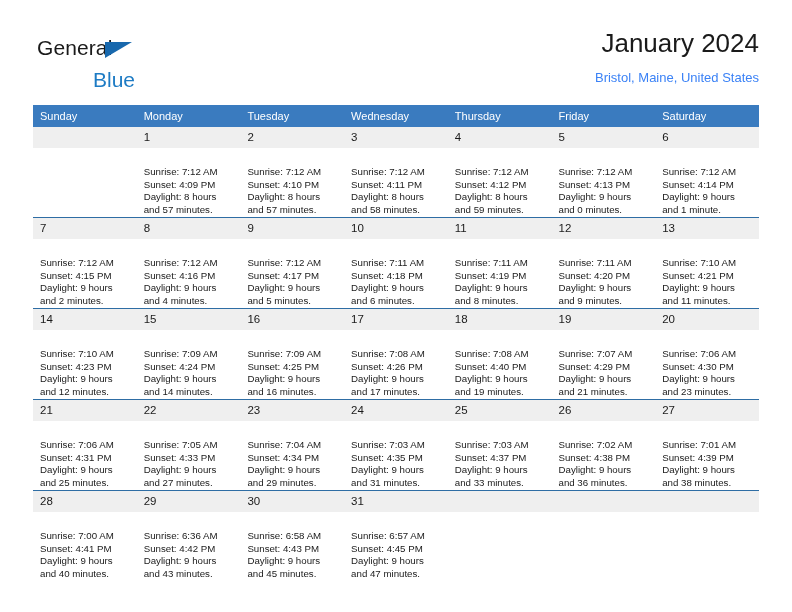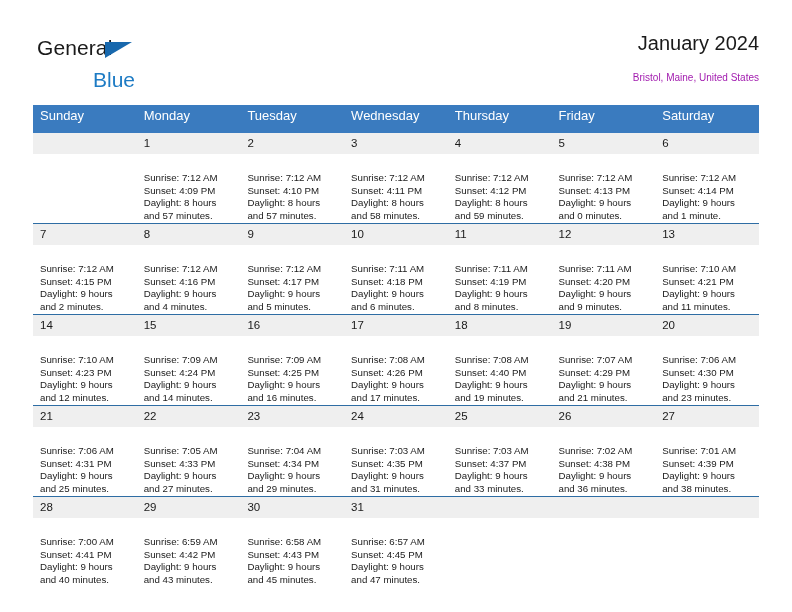--- a/index.html
+++ b/index.html
@@ -62,52 +62,52 @@
     color: #1d7bc4;
     font-family: "Liberation Sans", sans-serif;
   }
   .title-block {
     position: absolute;
     right: 0;
     top: 0;
     text-align: right;
   }
   .cal-title {
-    font-size: 20px;
+    font-size: 26px;
     color: #1a1a1a;
     line-height: 30px;
     white-space: nowrap;
     text-align: right;
   }
   .cal-subtitle {
-    font-size: 10px;
-    color: #a21caf;
+    font-size: 13px;
+    color: #3b82f6;
     line-height: 18px;
     margin-top: 11px;
     white-space: nowrap;
   }
 
   
   .calendar {
     position: absolute;
     left: 33px;
     top: 105px;
     width: 726px;
     border-collapse: collapse;
     table-layout: fixed;
   }
   .calendar col { width: 103.71px; }
 
   thead th {
     background: #3a7bbf;
     color: #ffffff;
-    font-size: 13px;
+    font-size: 11px;
     font-weight: normal;
     text-align: left;
-    padding: 5px 0 11px 7px;
+    padding: 5px 0 5px 7px;
     height: 11px;
     line-height: 12px;
   }
 
   tbody tr.week td {
     vertical-align: top;
     padding: 0;
     border-top: 1.4px solid #2e6da4;
     height: 90px;
   }
@@ -447,21 +447,21 @@
           <div class="details">
             <div>Sunrise: 7:00 AM</div>
             <div>Sunset: 4:41 PM</div>
             <div>Daylight: 9 hours</div>
             <div>and 40 minutes.</div>
           </div>
         </td>
         <td>
           <div class="daynum">29</div>
           <div class="details">
-            <div>Sunrise: 6:59 AM</div>
+            <div>Sunrise: 6:36 AM</div>
             <div>Sunset: 4:42 PM</div>
             <div>Daylight: 9 hours</div>
             <div>and 43 minutes.</div>
           </div>
         </td>
         <td>
           <div class="daynum">30</div>
           <div class="details">
             <div>Sunrise: 6:58 AM</div>
             <div>Sunset: 4:43 PM</div>

